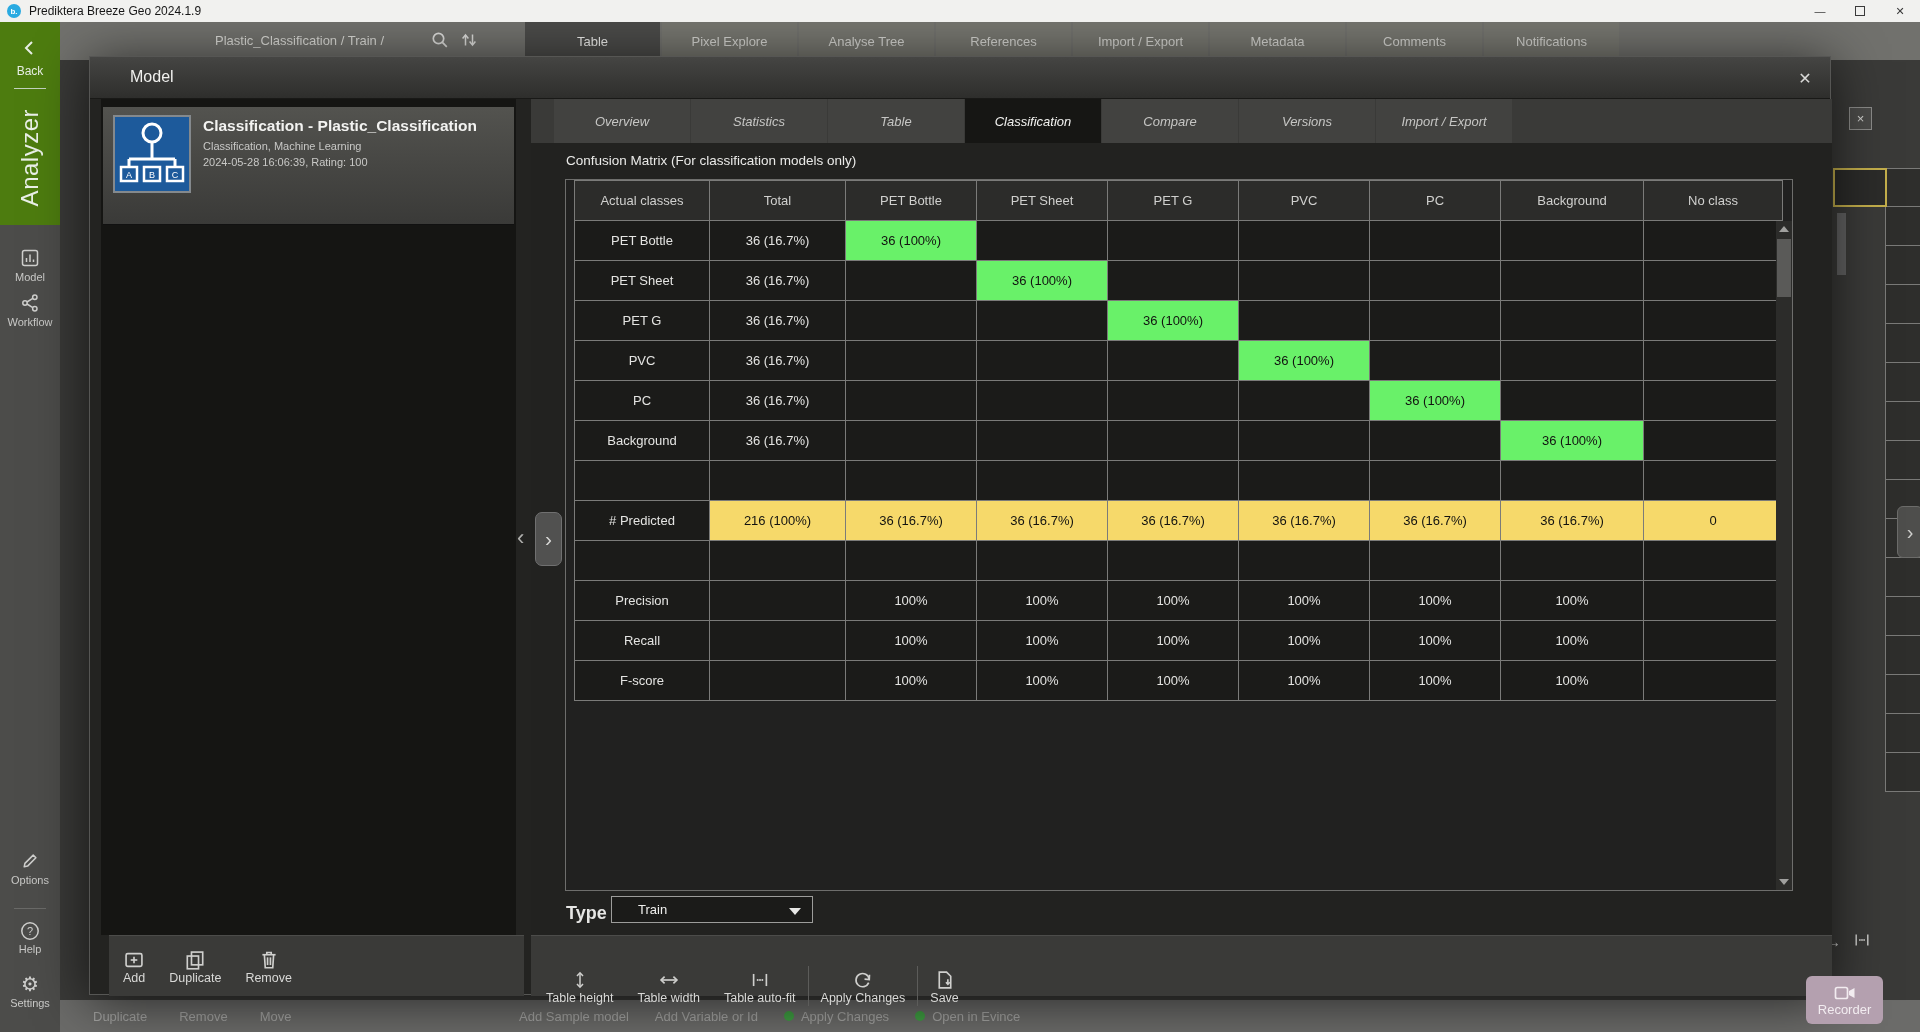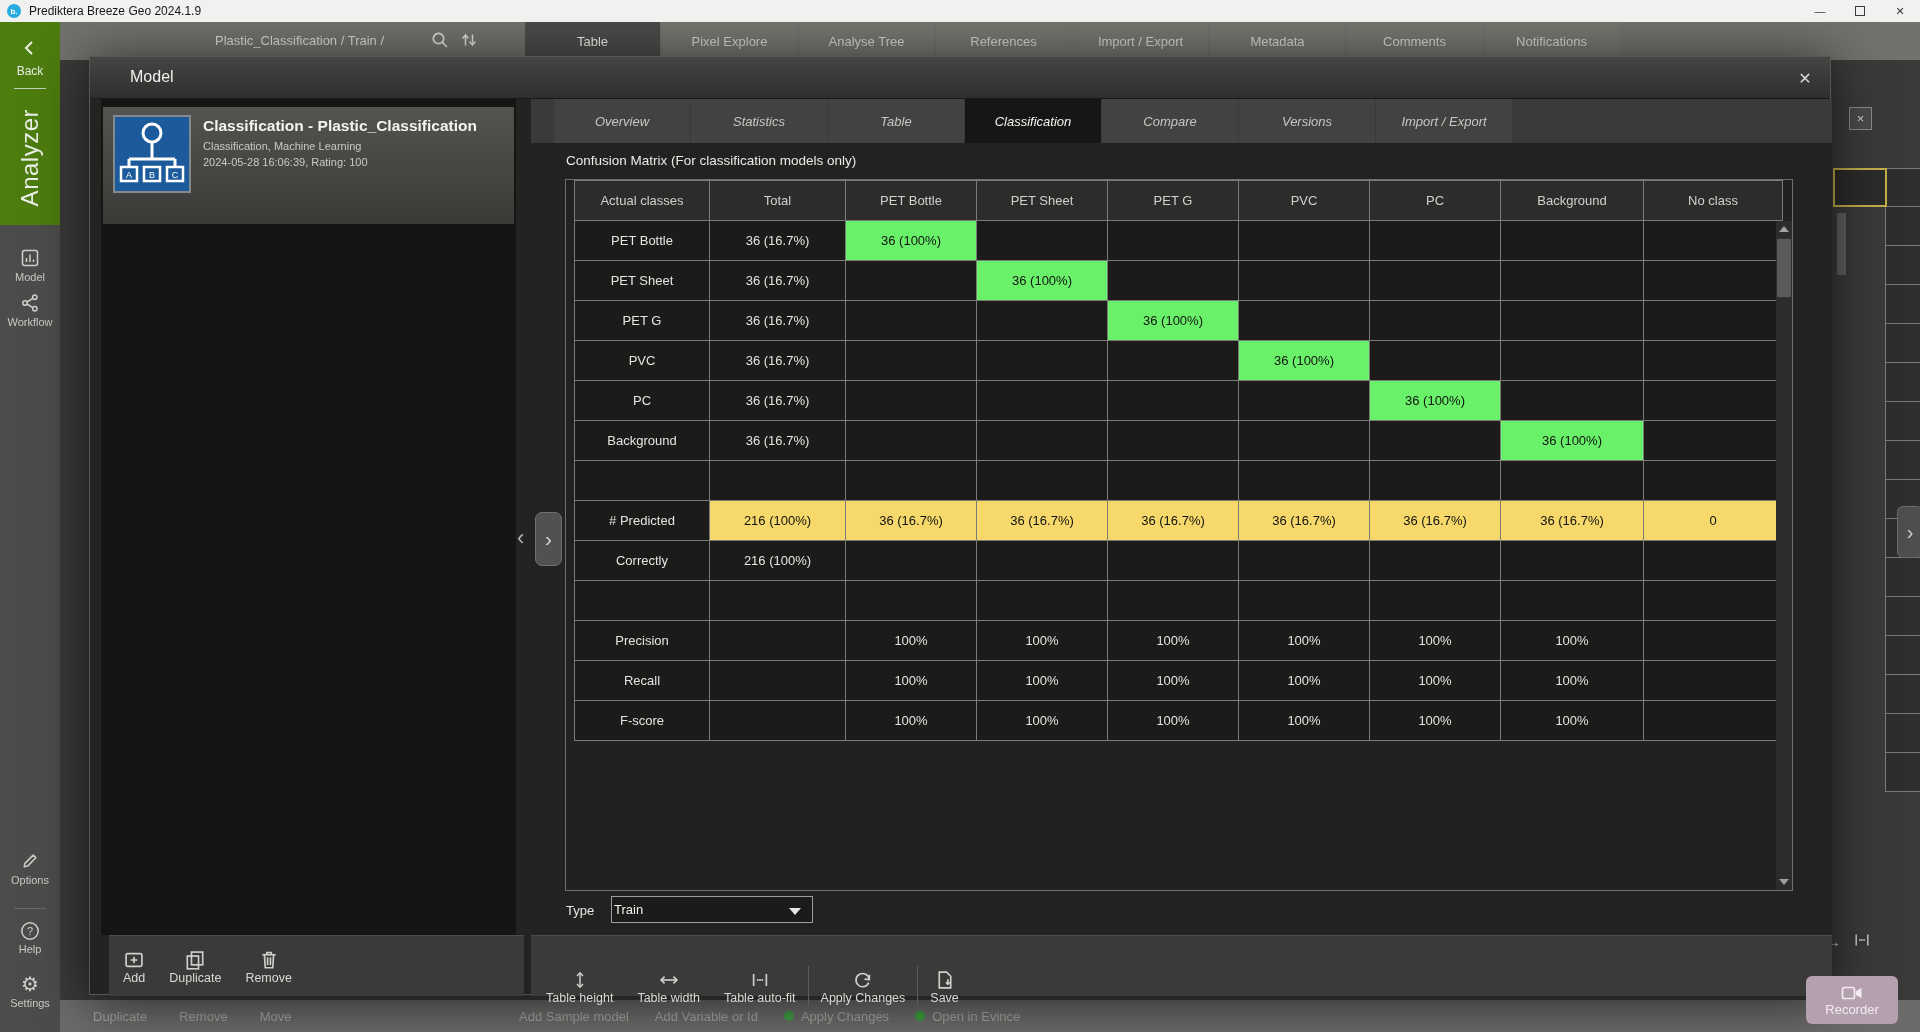--- a/index.html
+++ b/index.html
@@ -112,34 +112,34 @@
   #matrix-table td.mark-y { background:var(--yellow); color:#121210; }
   
   #tbl-scroll { position:absolute; left:1210px; top:41px; width:16px; height:669px; background:#2c2c2a; }
   #tbl-scroll .tri-up { position:absolute; left:3px; top:5px; width:0; height:0;
       border-left:5px solid transparent; border-right:5px solid transparent; border-bottom:6px solid #a0a09e; }
   #tbl-scroll .tri-down { position:absolute; left:3px; bottom:5px; width:0; height:0;
       border-left:5px solid transparent; border-right:5px solid transparent; border-top:6px solid #a0a09e; }
   #tbl-thumb { position:absolute; left:1px; top:18px; width:14px; height:58px; background:#5a5a58; }
 
   
-  #type-label { left:476px; top:846px; font-size:13px; color:#e6e6e4; }
+  #type-label { left:476px; top:846px; font-size:18px; color:#e6e6e4;font-weight:bold; }
   #type-select { left:521px; top:839px; width:202px; height:27px; background:#1b1b19; border:1px solid #9d9d9b;
-                 display:flex; align-items:center; font-size:13px; color:#efefed; padding-left:2px; }
+                 display:flex; align-items:center; font-size:13px; color:#efefed; padding-left:26px; }
   #type-caret { position:absolute; right:11px; top:11px; width:0; height:0;
                 border-left:6px solid transparent; border-right:6px solid transparent; border-top:7px solid #e8e8e6; }
 
   
   #nav-chevrons { left:517px; top:512px; width:48px; height:56px; z-index:12; }
   #nav-chevrons .lt { position:absolute; left:0; top:13px; font-size:22px; color:#b0b0ae; }
   #nav-chevrons .rt { position:absolute; left:18px; top:0; width:27px; height:54px; background:#515150; border:1px solid #707070;
                       border-radius:7px; color:#d8d8d6; font-size:21px; display:flex; align-items:center; justify-content:center; }
 
   
-  #recorder-btn { left:1806px; top:976px; width:92px; height:48px; background:#b4a0af; border-radius:6px; z-index:13;
+  #recorder-btn { left:1806px; top:976px; width:77px; height:48px; background:#b4a0af; border-radius:6px; z-index:13;
                   display:flex; flex-direction:column; align-items:center; justify-content:center; color:#f2ecf0; font-size:13px; }
 
   svg { display:block; }
 </style>
 </head>
 <body>
 
 <div id="titlebar" class="abs">
   <div id="app-icon">b.</div>
   <div id="window-title">Prediktera Breeze Geo 2024.1.9</div>
@@ -499,31 +499,20 @@
             <td class="mark-y">216 (100%)</td>
             <td class="mark-y">36 (16.7%)</td>
             <td class="mark-y">36 (16.7%)</td>
             <td class="mark-y">36 (16.7%)</td>
             <td class="mark-y">36 (16.7%)</td>
             <td class="mark-y">36 (16.7%)</td>
             <td class="mark-y">36 (16.7%)</td>
             <td class="mark-y">0</td>
           </tr>
           <tr>
-            <td>Correctly</td>
-            <td>216 (100%)</td>
-            <td></td>
-            <td></td>
-            <td></td>
-            <td></td>
-            <td></td>
-            <td></td>
-            <td></td>
-          </tr>
-          <tr>
             <td></td>
             <td></td>
             <td></td>
             <td></td>
             <td></td>
             <td></td>
             <td></td>
             <td></td>
             <td></td>
           </tr>

